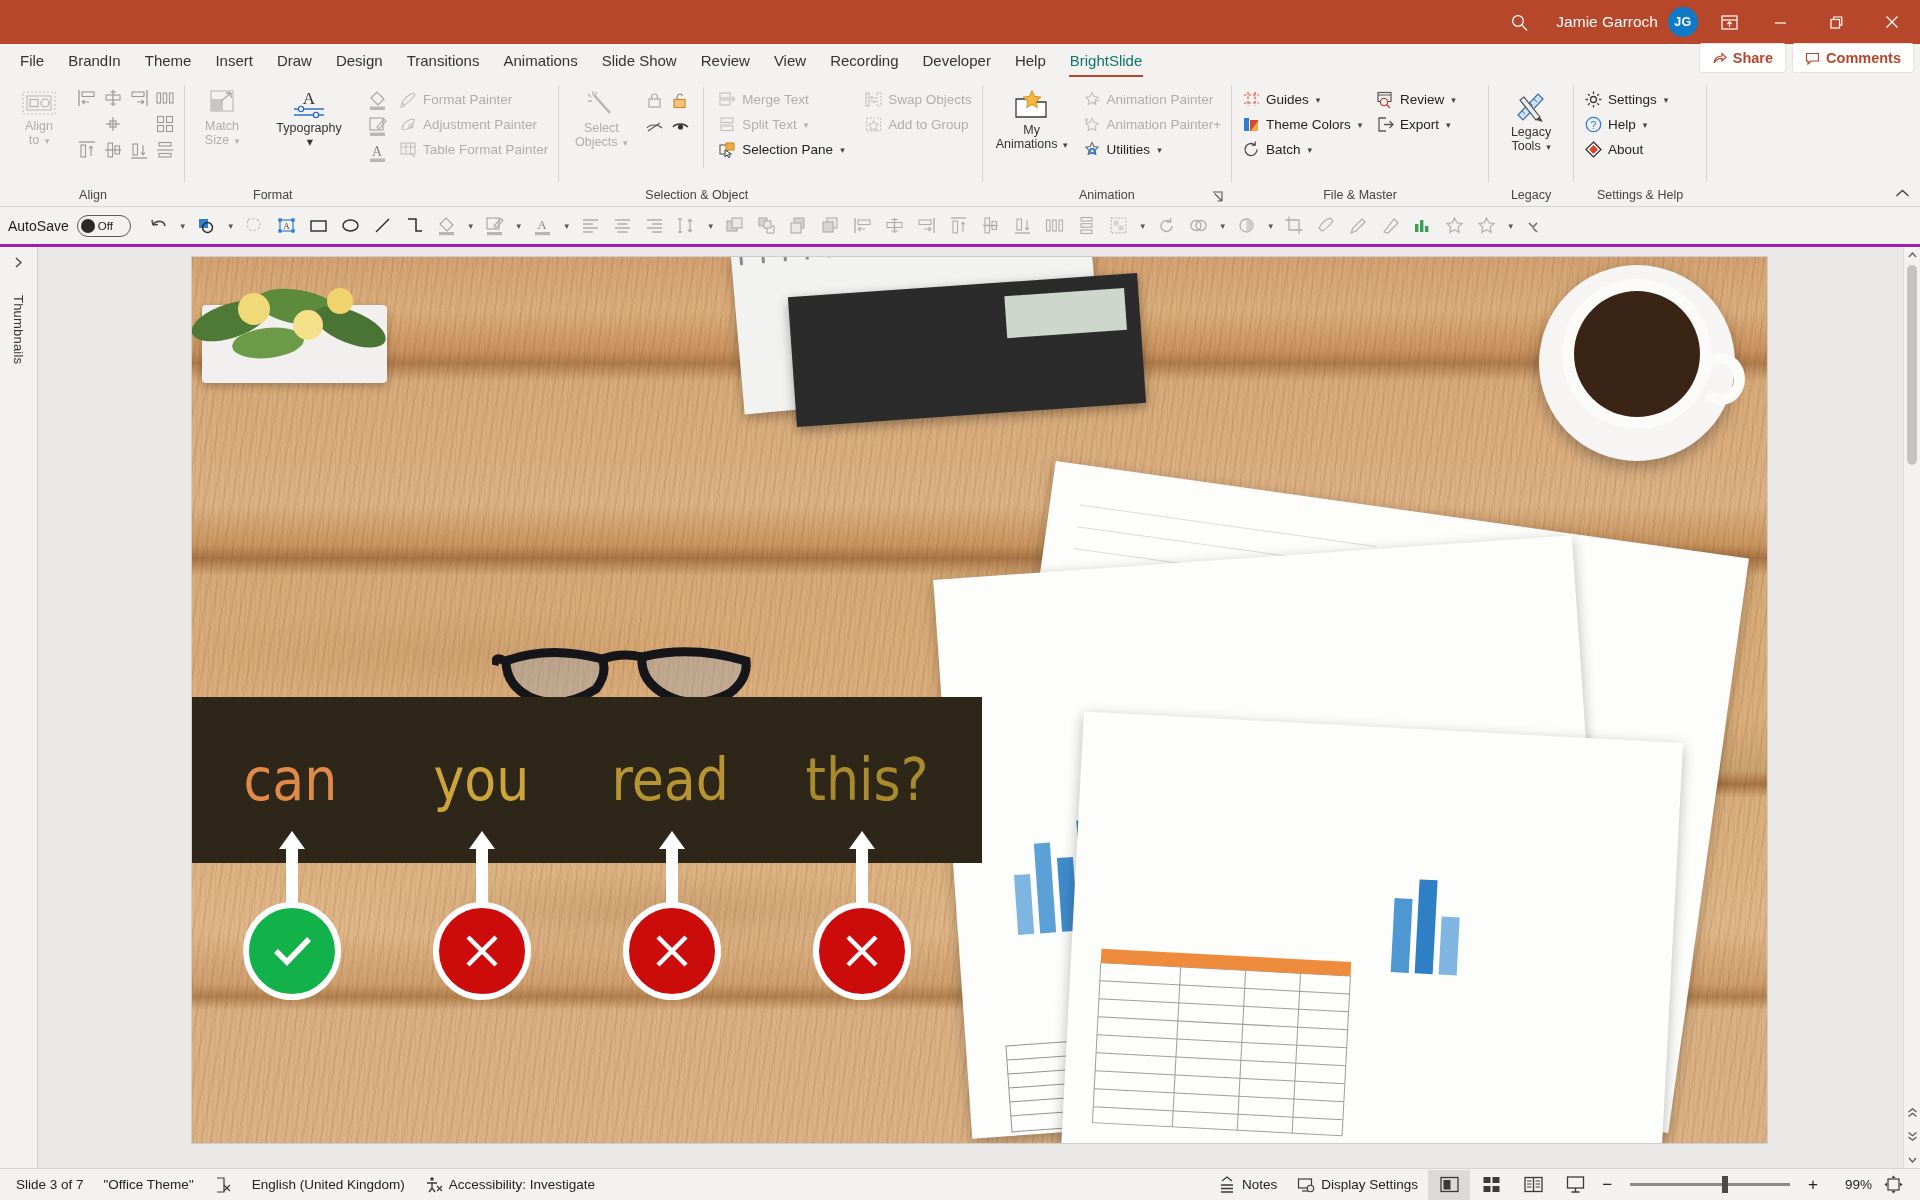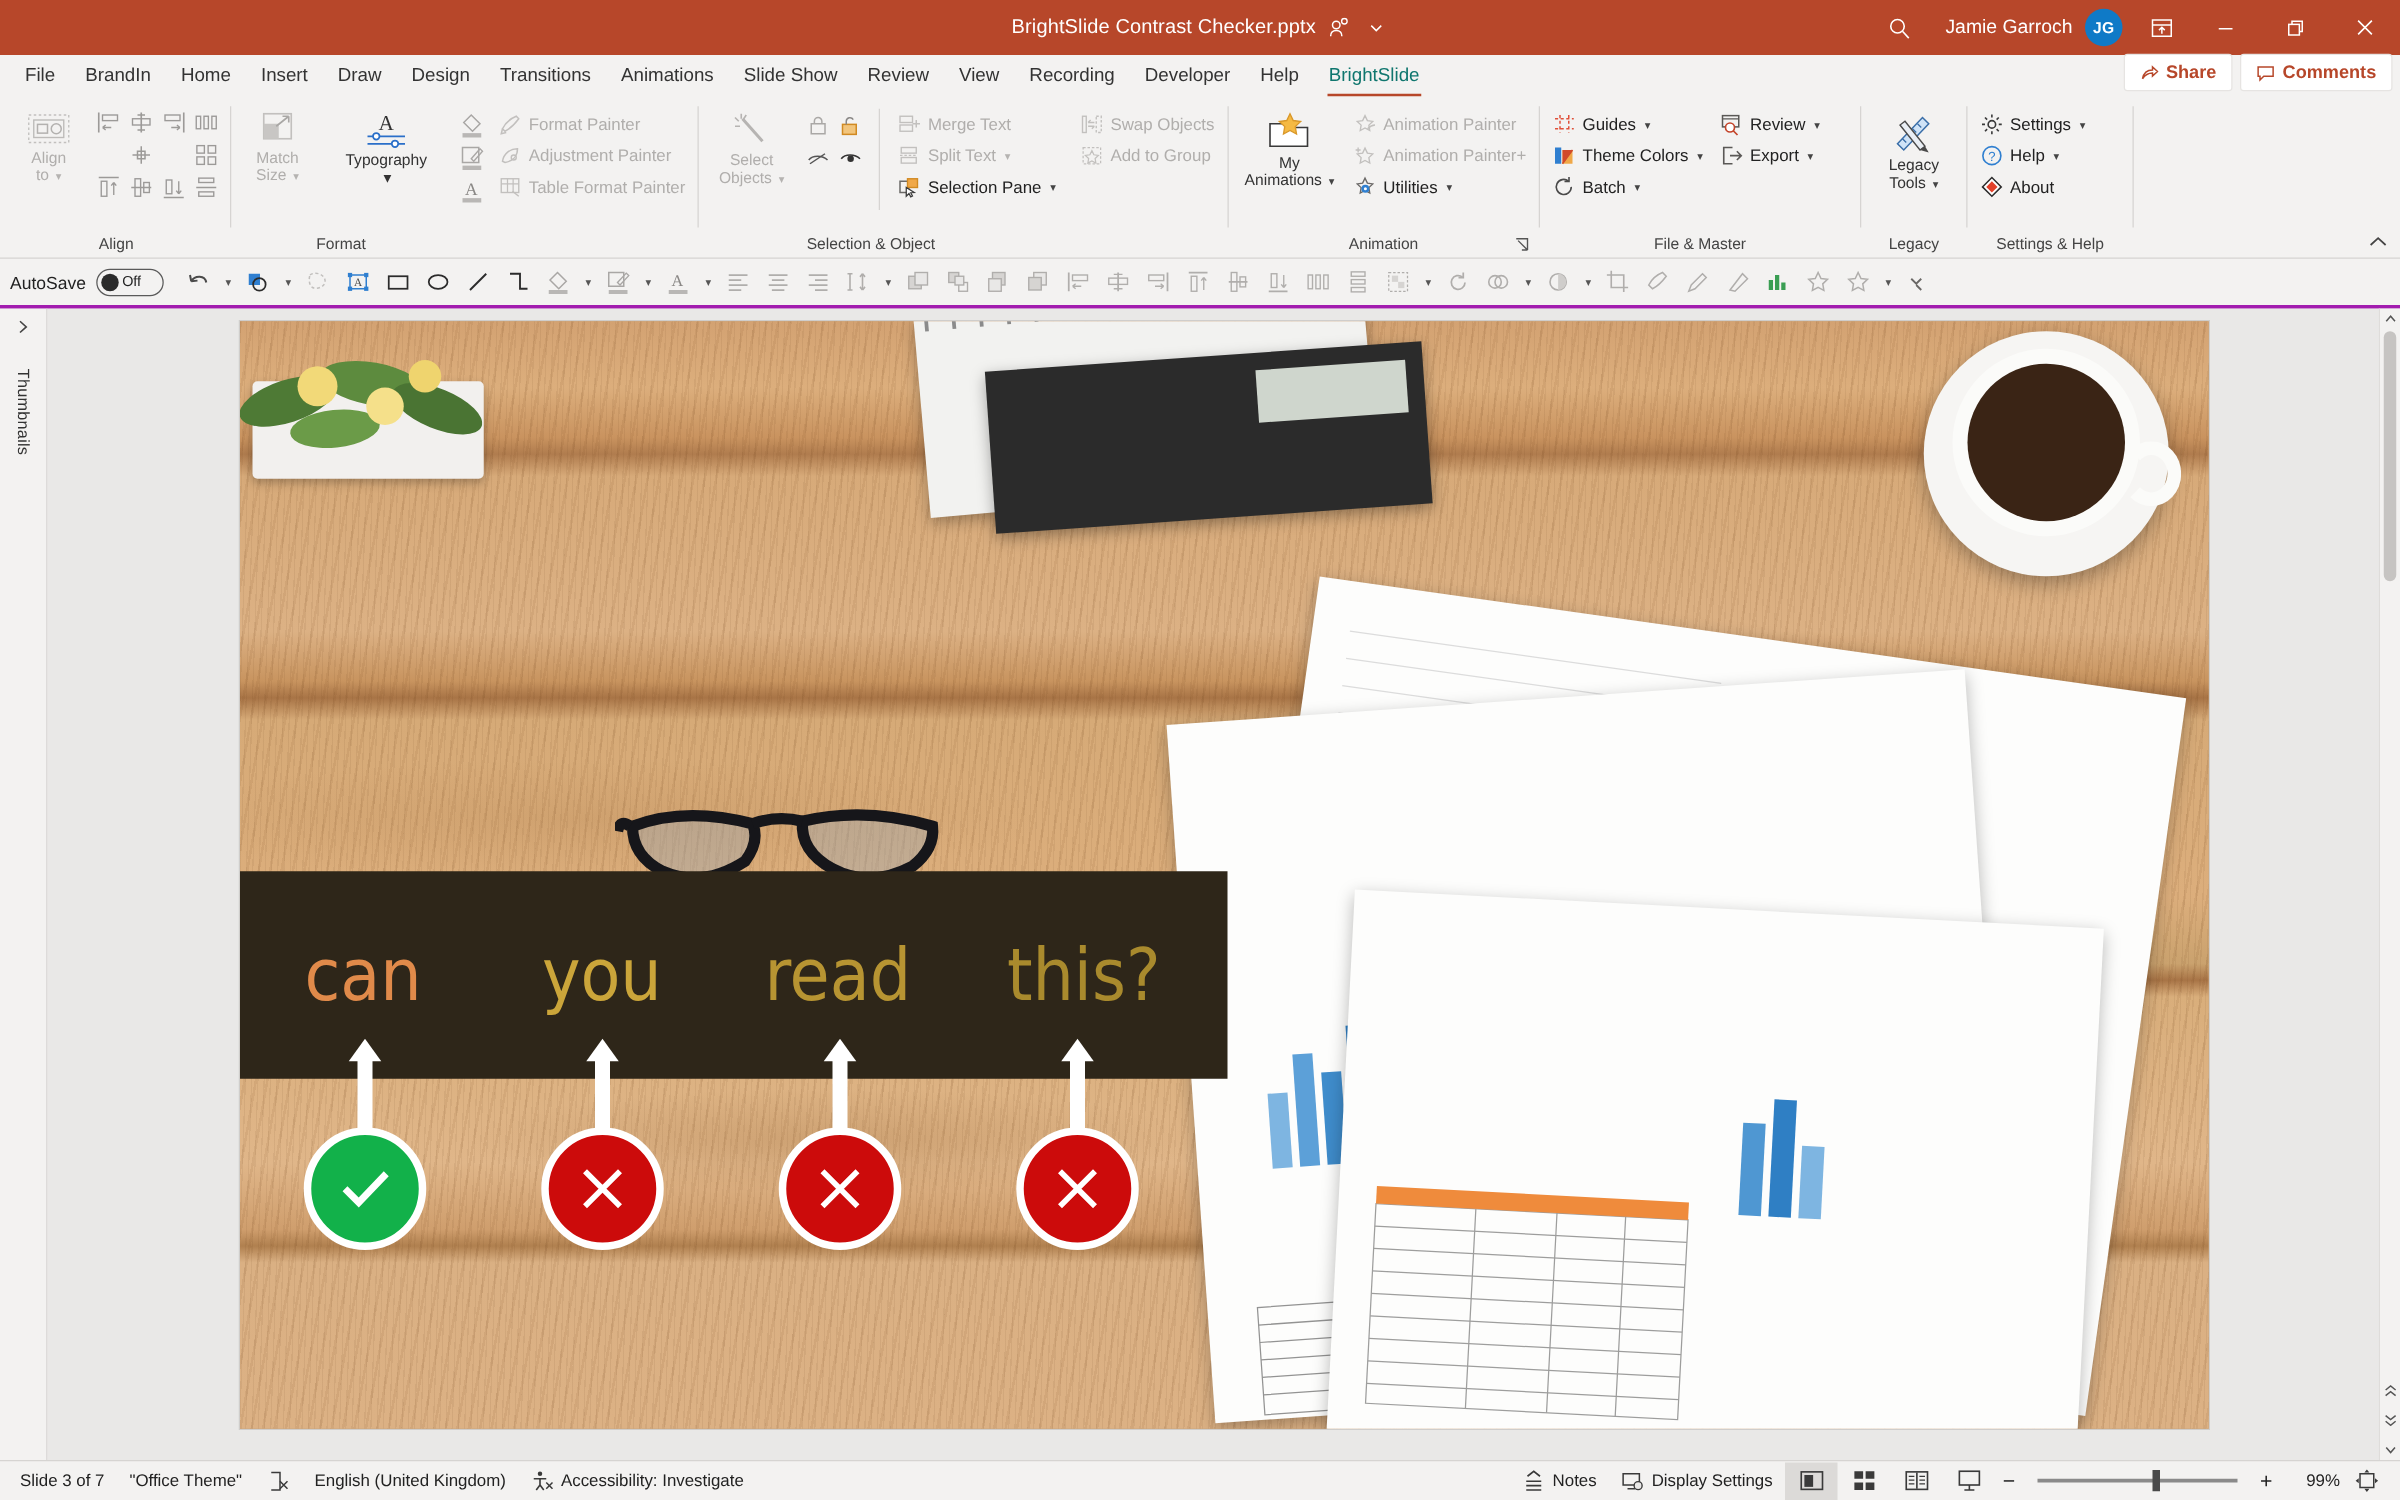--- a/index.html
+++ b/index.html
@@ -231,35 +231,20 @@
   .viewbtn { width: 42px; height: 30px; display: flex; align-items: center; justify-content: center; }
   .viewbtn.sel { background: #dcdad8; }
   .zoomtrack { width: 160px; height: 3px; background: #8a8a8a; position: relative; margin: 0 12px; }
   .zoomknob { position: absolute; left: 92px; top: -7px; width: 6px; height: 17px; background: #4a4a4a; }
   .zoompct { width: 48px; text-align: right; font-size: 13.5px; }
 </style>
 </head>
 <body>
 
 <div class="titlebar">
-  <div class="tb-center">
-    <span class="tb-title">BrightSlide Contrast Checker.pptx</span>
-    <span class="tb-icon-sm">
-      <svg width="17" height="17" viewBox="0 0 17 17">
-          <circle cx="6" cy="6" r="3" fill="none" stroke="#fff" stroke-width="1.2"></circle>
-          <path d="M1.5 15c0-3 2-4.6 4.5-4.6S10.5 12 10.5 15" fill="none" stroke="#fff" stroke-width="1.2"></path>
-          <circle cx="12.5" cy="3" r="2.2" fill="none" stroke="#fff" stroke-width="1.1"></circle>
-        </svg>
-    </span>
-    <span class="tb-icon-sm">
-      <svg width="12" height="12" viewBox="0 0 12 12">
-          <path d="M2 4.5 L6 8.5 L10 4.5" fill="none" stroke="#fff" stroke-width="1.2"></path>
-        </svg>
-    </span>
-  </div>
   <div class="tb-right">
     <span class="hit">
       <svg width="19" height="19" viewBox="0 0 19 19">
           <circle cx="8" cy="8" r="5.4" fill="none" stroke="#fff" stroke-width="1.3"></circle>
           <path d="M12 12 L17 17.5" stroke="#fff" stroke-width="1.3"></path>
         </svg>
     </span>
     <span class="tb-user">Jamie Garroch</span>
     <span class="avatar">JG</span>
     <span class="hit">
@@ -284,21 +269,21 @@
       <svg width="16" height="16" viewBox="0 0 16 16">
           <path d="M2.5 2.5 L13.5 13.5 M13.5 2.5 L2.5 13.5" stroke="#fff" stroke-width="1.3"></path>
         </svg>
     </span>
   </div>
 </div>
 
 <div class="tabstrip">
   <span class="tab">File</span>
   <span class="tab">BrandIn</span>
-  <span class="tab">Home</span>
+  <span class="tab">Theme</span>
   <span class="tab">Insert</span>
   <span class="tab">Draw</span>
   <span class="tab">Design</span>
   <span class="tab">Transitions</span>
   <span class="tab">Animations</span>
   <span class="tab">Slide Show</span>
   <span class="tab">Review</span>
   <span class="tab">View</span>
   <span class="tab">Recording</span>
   <span class="tab">Developer</span>

